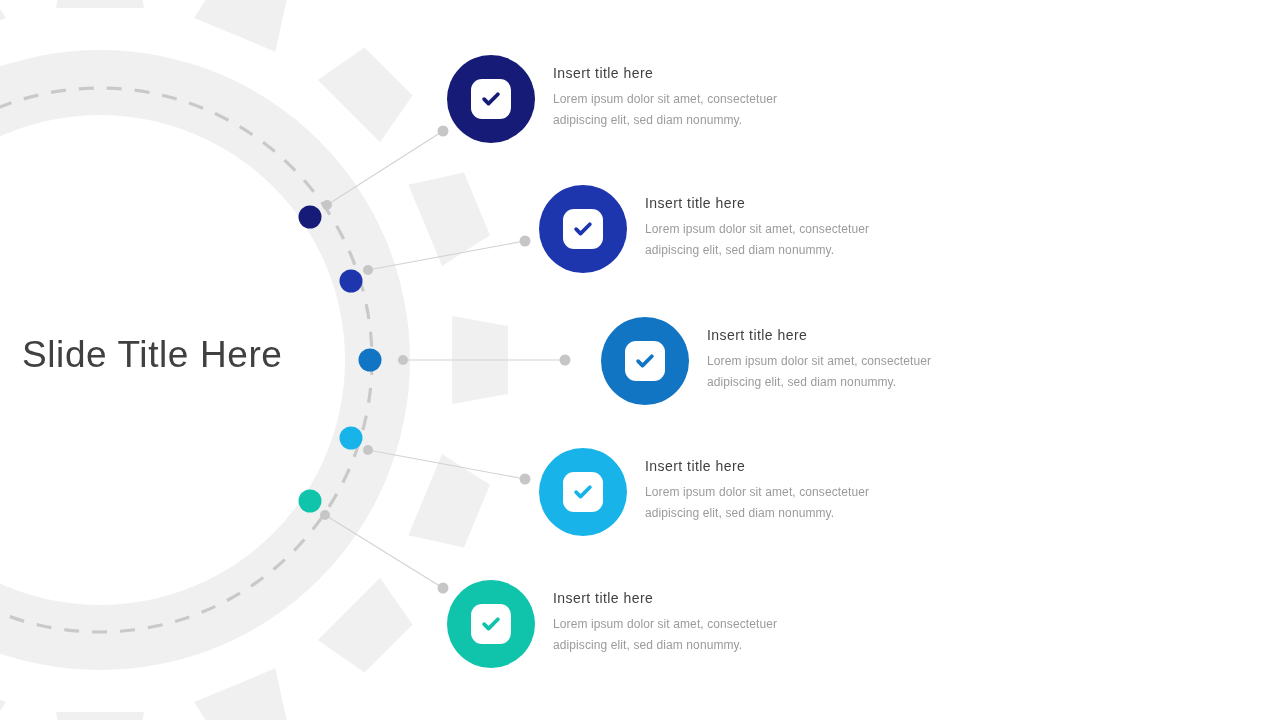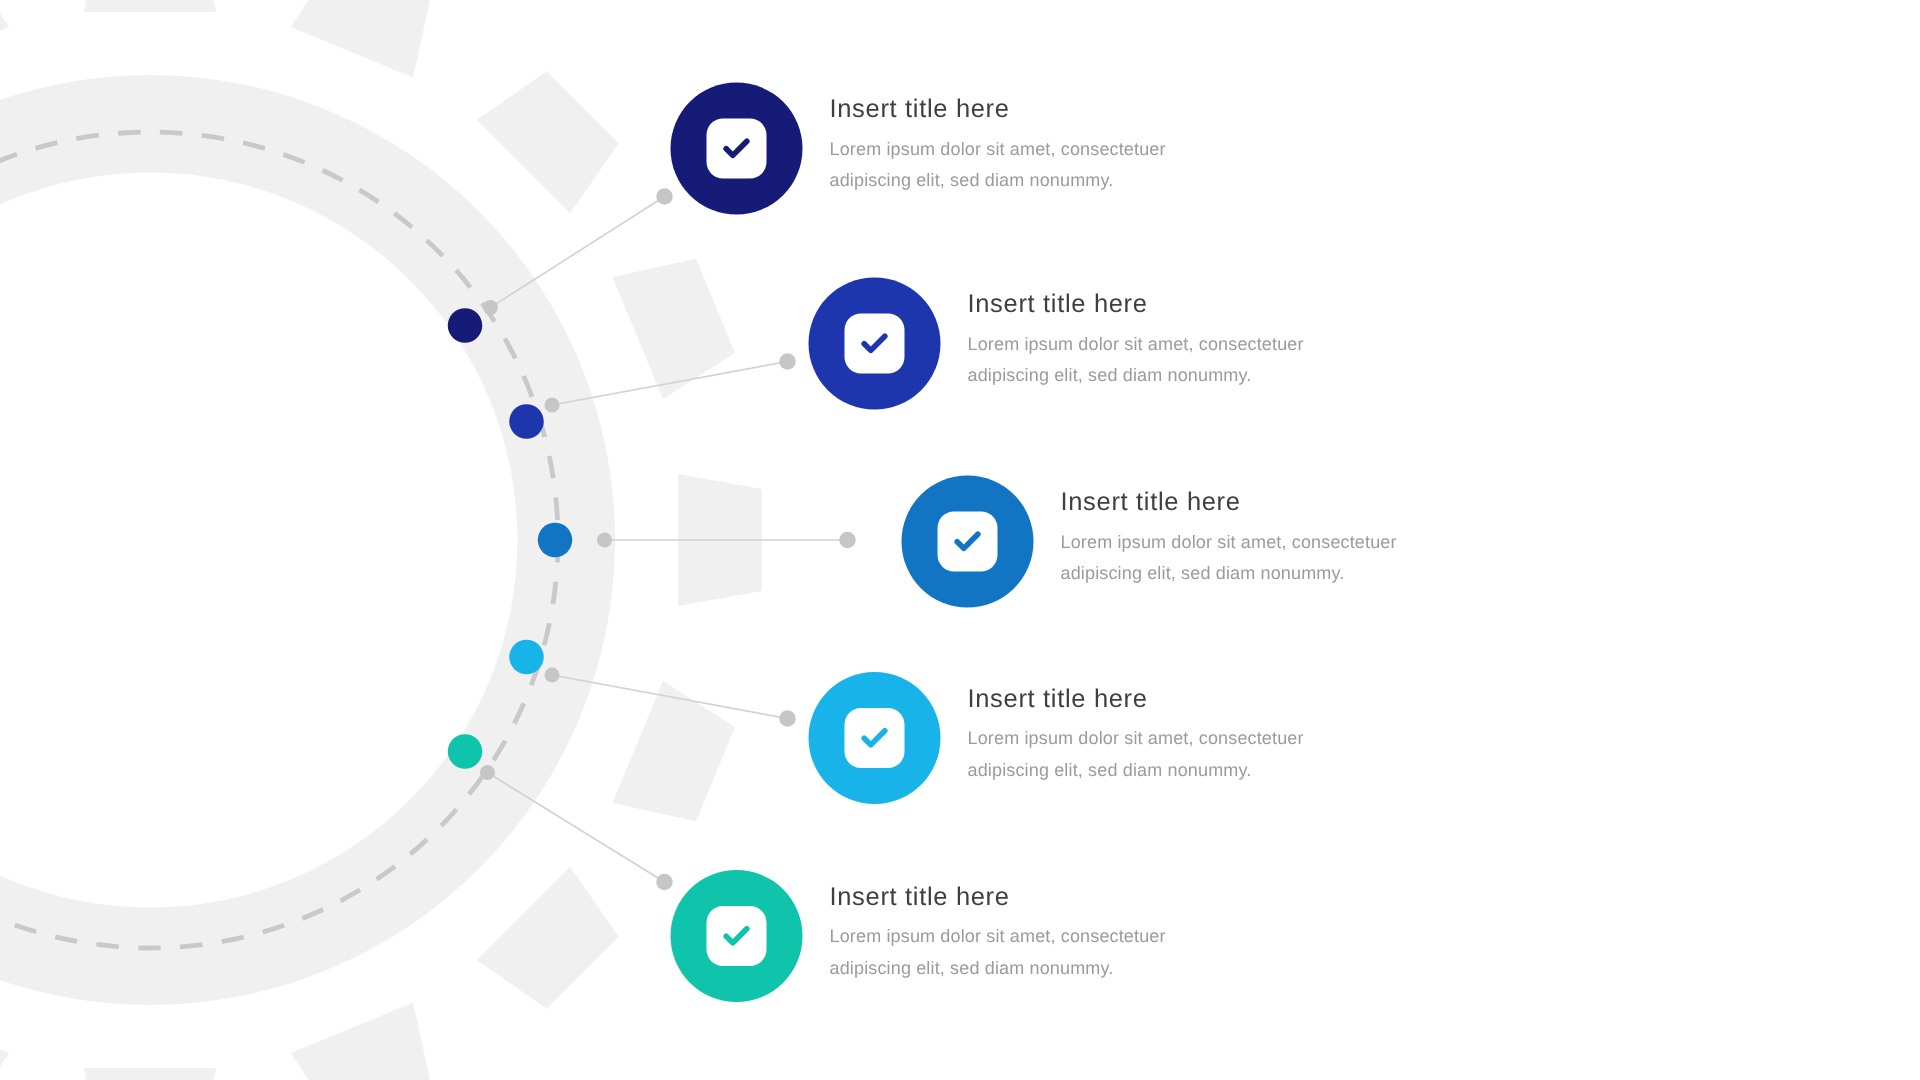--- a/index.html
+++ b/index.html
@@ -76,21 +76,21 @@
     width: 22px;
     height: 22px;
     margin-left: -11px;
     margin-top: -11px;
   }
   .texts {
     padding-left: 18px;
     padding-top: 7px;
   }
   .item-title {
-    font-size: 17px;
+    font-size: 14px;
     line-height: 22px;
     color: #3f3f3f;
     letter-spacing: 0.45px;
     white-space: nowrap;
     margin-bottom: 5px;
   }
   .item-desc {
     font-size: 12px;
     line-height: 21px;
     color: #9b9b9b;
@@ -198,20 +198,21 @@
       <circle cx="443" cy="588" r="5.5"></circle>
     </g>
 
     <circle cx="310" cy="217" r="11.5" fill="#151b77"></circle>
     <circle cx="351" cy="281" r="11.5" fill="#1d35ad"></circle>
     <circle cx="370" cy="360" r="11.5" fill="#1175c4"></circle>
     <circle cx="351" cy="438" r="11.5" fill="#18b4e9"></circle>
     <circle cx="310" cy="501" r="11.5" fill="#10c3ab"></circle>
   </svg>
 
+  <div id="slide-title">Slide Title Here</div>
 
   <div class="item" id="item-1">
     <div class="badge" style="background: rgb(21, 27, 119);">
       <div class="inner"></div>
       <svg class="check" viewBox="0 0 24 24">
         <path d="M4.5 12.2 L9.3 17 L19.5 6.8" fill="none" stroke-width="4.1" stroke-linecap="round" stroke-linejoin="round" stroke="rgb(21, 27, 119)"></path>
       </svg>
     </div>
     <div class="texts">
       <div class="item-title">Insert title here</div>

